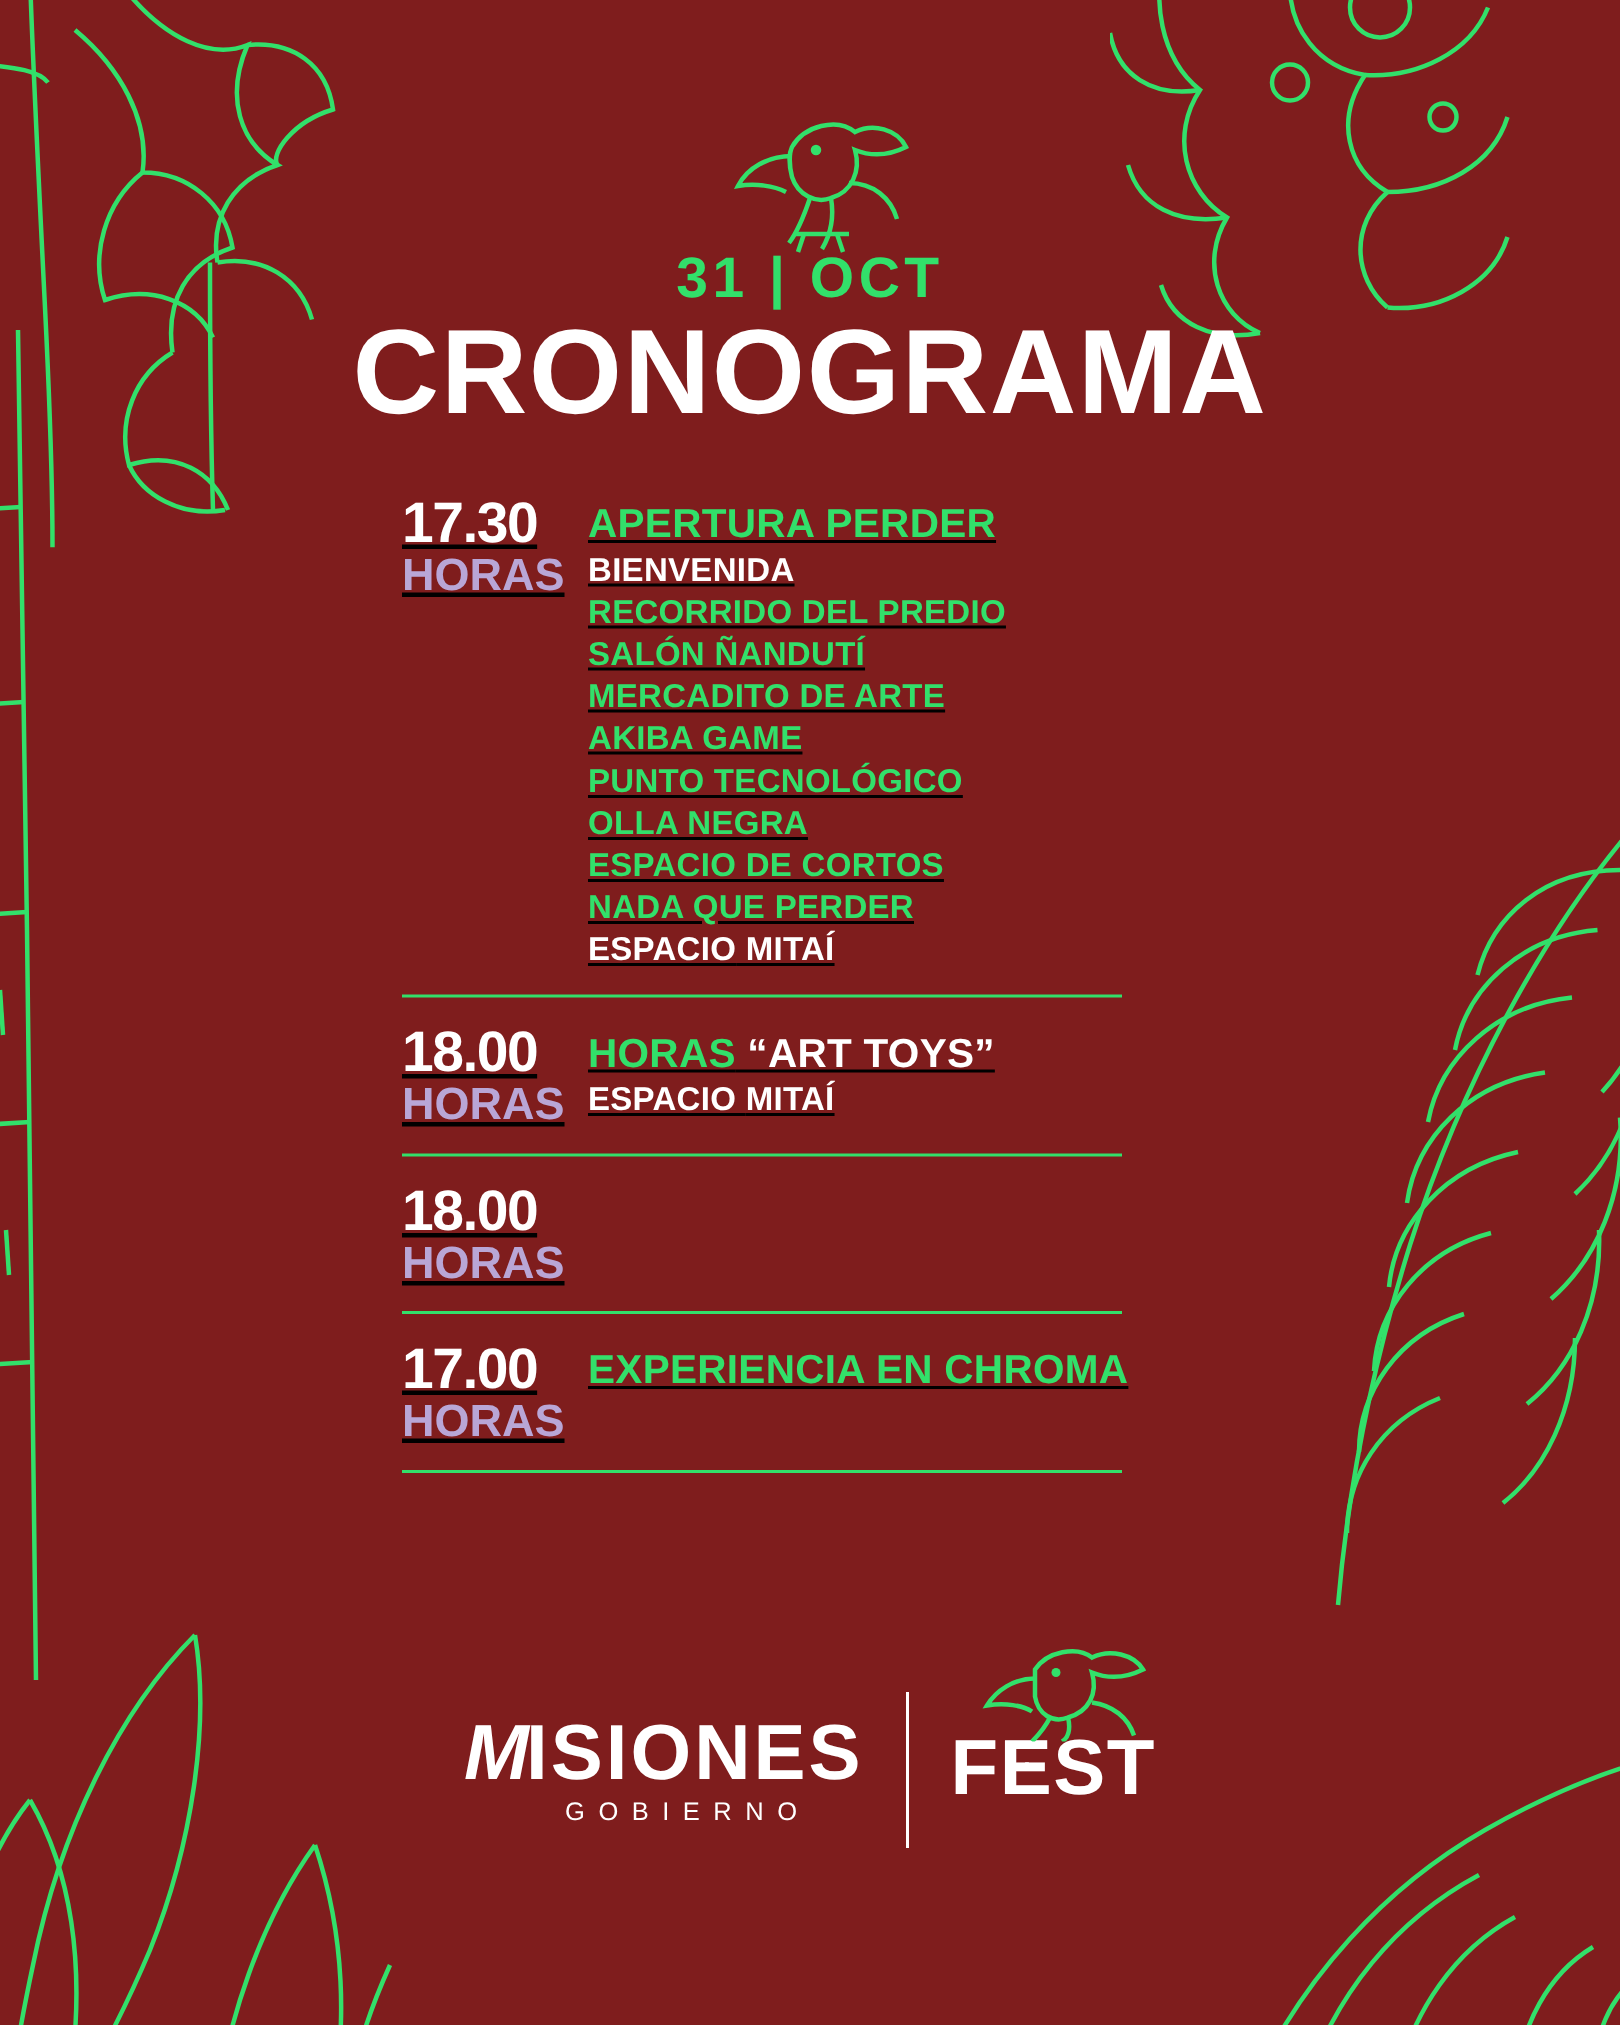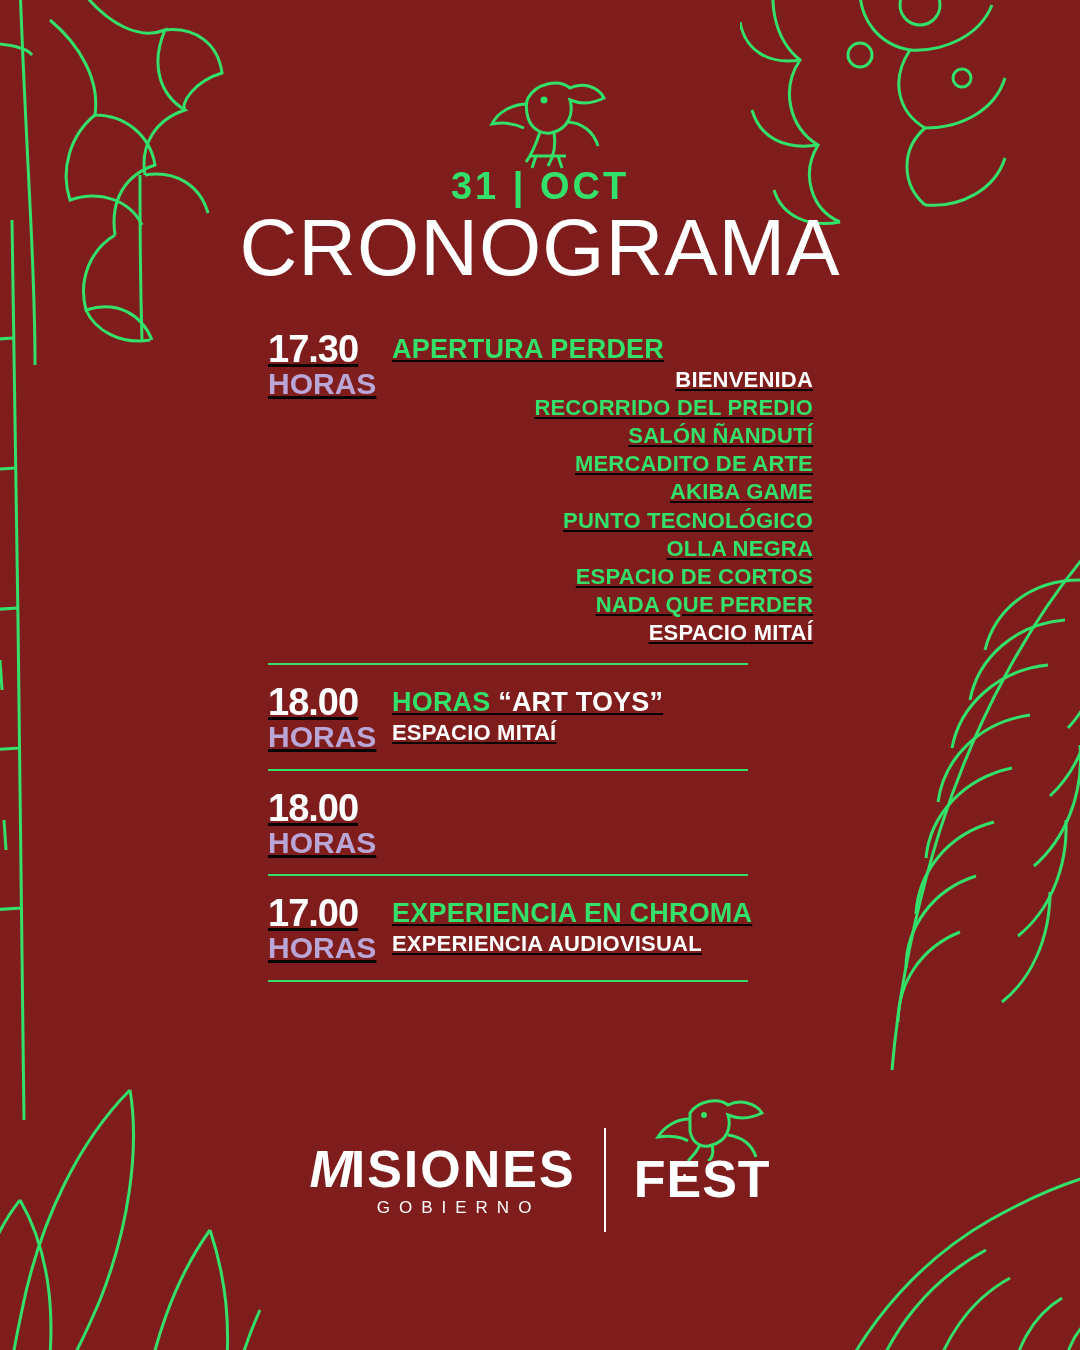--- a/index.html
+++ b/index.html
@@ -40,21 +40,21 @@
     color:#32e06a;
     font-size:38px;
     font-weight:700;
     letter-spacing:3px;
     margin:0 0 2px 0;
     font-family:"Liberation Sans", sans-serif;
   }
   .title{
     color:#ffffff;
     font-size:80px;
-    font-weight:400;
+    font-weight:700;
     letter-spacing:1px;
     margin:0;
     line-height:0.95;
   }
 
   
   .schedule{
     position:absolute;
     left:268px;
     top:330px;
@@ -99,21 +99,20 @@
     white-space:nowrap;
   }
   .heading .w{color:#ffffff;}
   .item{
     font-size:22px;
     font-weight:600;
     color:#32e06a;
     line-height:1.28;
     letter-spacing:0.2px;
     white-space:nowrap;
-    text-align:right;
   }
   .item.white{color:#ffffff;}
   .item .g{color:#32e06a;font-weight:800;}
   .item .w{color:#ffffff;font-weight:800;}
   .sub{
     font-size:22px;
     font-weight:600;
     color:#ffffff;
     line-height:1.3;
     letter-spacing:0.2px;
@@ -351,21 +350,20 @@
     </div>
     <div class="divider"></div>
 
     <div class="block">
       <div class="time-col">
         <div class="time">17.00</div>
         <div class="horas">HORAS</div>
       </div>
       <div class="detail-col">
         <div class="heading">EXPERIENCIA EN CHROMA</div>
-        <div class="sub">EXPERIENCIA AUDIOVISUAL</div>
       </div>
     </div>
     <div class="divider"></div>
 
   </div>
 
   <div class="footer">
     <div class="logo-misiones">
       <div class="misiones-word">
         <span class="mark">M</span>

